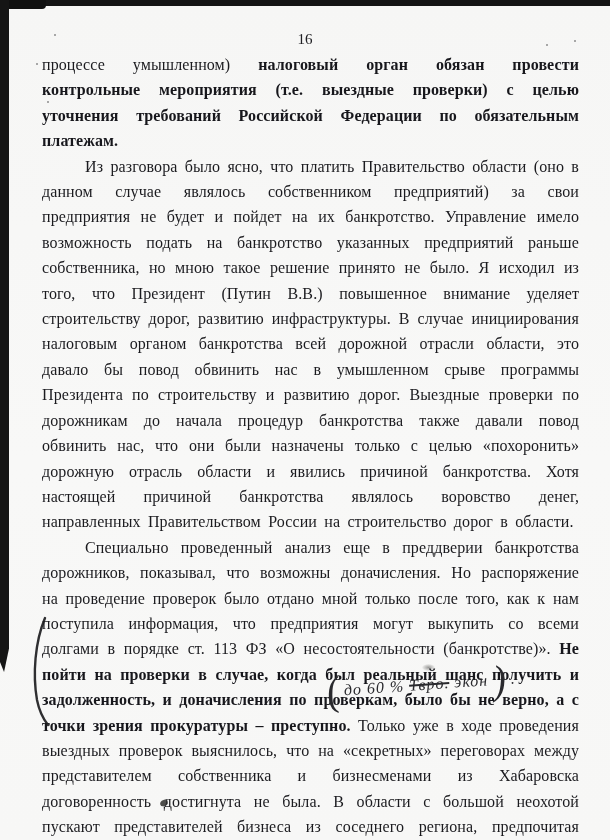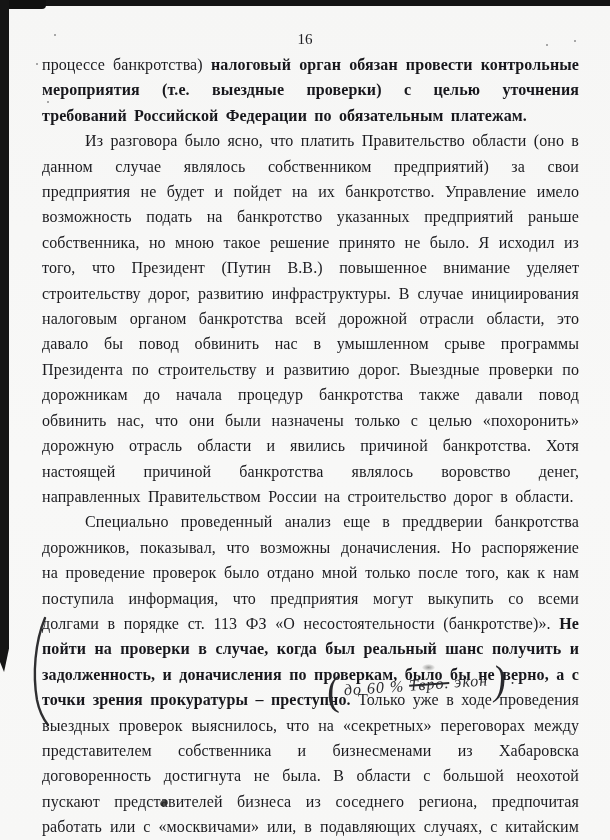--- a/index.html
+++ b/index.html
@@ -86,21 +86,21 @@
   <div class="speck" style="left:47px;top:101px;width:2px;height:2px;"></div>
   <div class="speck" style="left:36px;top:63px;width:2px;height:2px;"></div>
   <div class="speck" style="left:546px;top:44px;width:2px;height:2px;"></div>
   <div class="speck" style="left:574px;top:40px;width:2px;height:2px;"></div>
   <div class="smudge" style="left:422px;top:664px;"></div>
   <div class="blot" style="left:160px;top:800px;"></div>
 
   <div class="page-number">16</div>
 
   <div class="page-body">
-      <p class="no-indent"><span>процессе банкротства) </span><span class="b">налоговый орган обязан провести контрольные мероприятия (т.е. выездные проверки) с целью уточнения требований Российской Федерации по обязательным платежам.</span></p>
+      <p class="no-indent"><span>процессе умышленном) </span><span class="b">налоговый орган обязан провести контрольные мероприятия (т.е. выездные проверки) с целью уточнения требований Российской Федерации по обязательным платежам.</span></p>
       <p><span>Из разговора было ясно, что платить Правительство области (оно в данном случае являлось собственником предприятий) за свои предприятия не будет и пойдет на их банкротство. Управление имело возможность подать на банкротство указанных предприятий раньше собственника, но мною такое решение принято не было. Я исходил из того, что Президент (Путин В.В.) повышенное внимание уделяет строительству дорог, развитию инфраструктуры. В случае инициирования налоговым органом банкротства всей дорожной отрасли области, это давало бы повод обвинить нас в умышленном срыве программы Президента по строительству и развитию дорог. Выездные проверки по дорожникам до начала процедур банкротства также давали повод обвинить нас, что они были назначены только с целью «похоронить» дорожную отрасль области и явились причиной банкротства. Хотя настоящей причиной банкротства являлось воровство денег, направленных Правительством России на строительство дорог в области.</span></p>
       <p><span>Специально проведенный анализ еще в преддверии банкротства дорожников, показывал, что возможны доначисления. Но распоряжение на проведение проверок было отдано мной только после того, как к нам поступила информация, что предприятия могут выкупить со всеми долгами в порядке ст. 113 ФЗ «О несостоятельности (банкротстве)». </span><span class="b">Не пойти на проверки в случае, когда был реальный шанс получить и задолженность, и доначисления по проверкам, было бы не верно, а с точки зрения прокуратуры – преступно.</span><span> Только уже в ходе проведения выездных проверок выяснилось, что на «секретных» переговорах между представителем собственника и бизнесменами из Хабаровска договоренность достигнута не была. В области с большой неохотой пускают представителей бизнеса из соседнего региона, предпочитая работать или с «москвичами» или, в подавляющих случаях, с китайским бизнесом.</span></p>
     </div>
 
   <div class="hand-note">
     <span class="paren open-paren">(</span>
     <span class="hand-text">до 60 %</span>
     <span class="hand-text struck">Твро.</span>
     <span class="hand-text">экон</span>
     <span class="paren">)</span>

